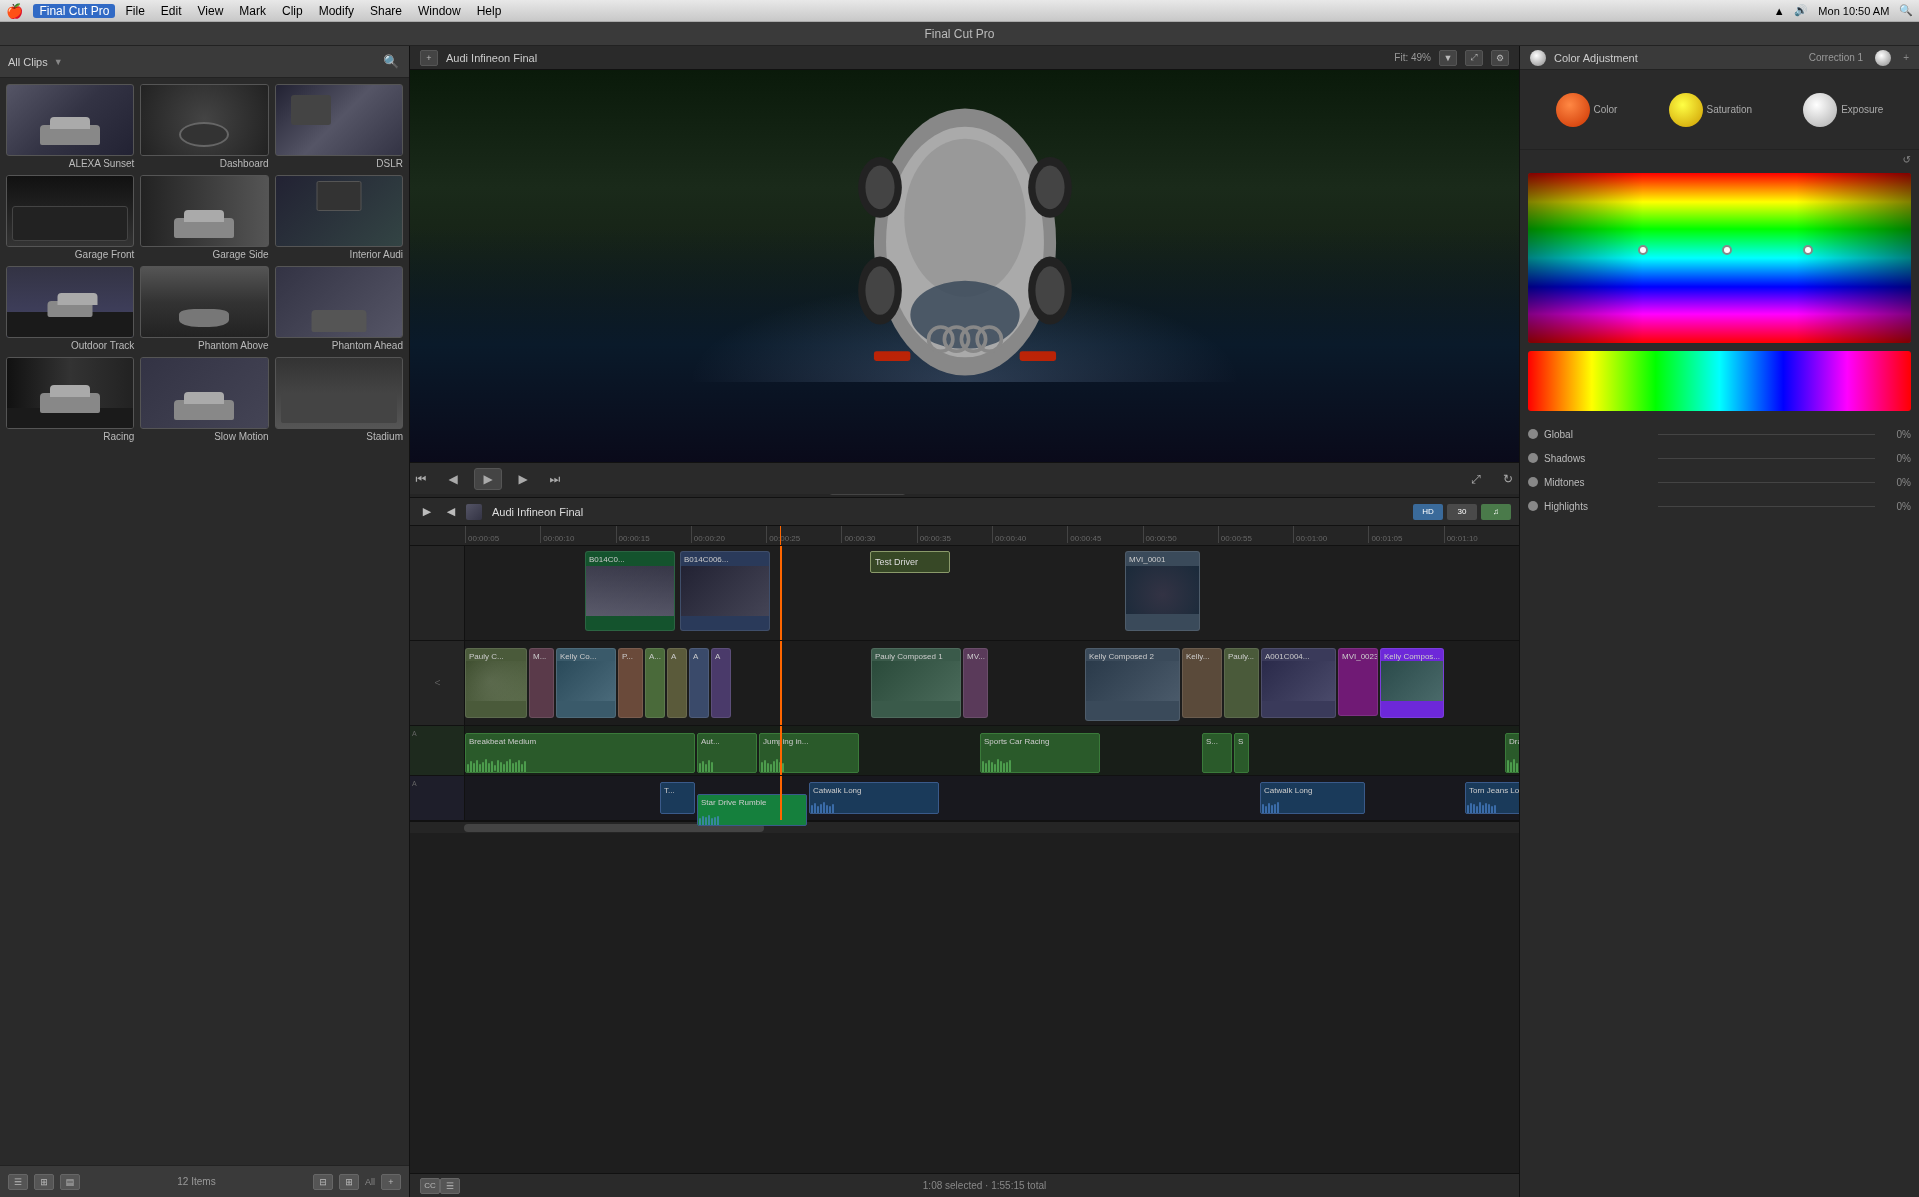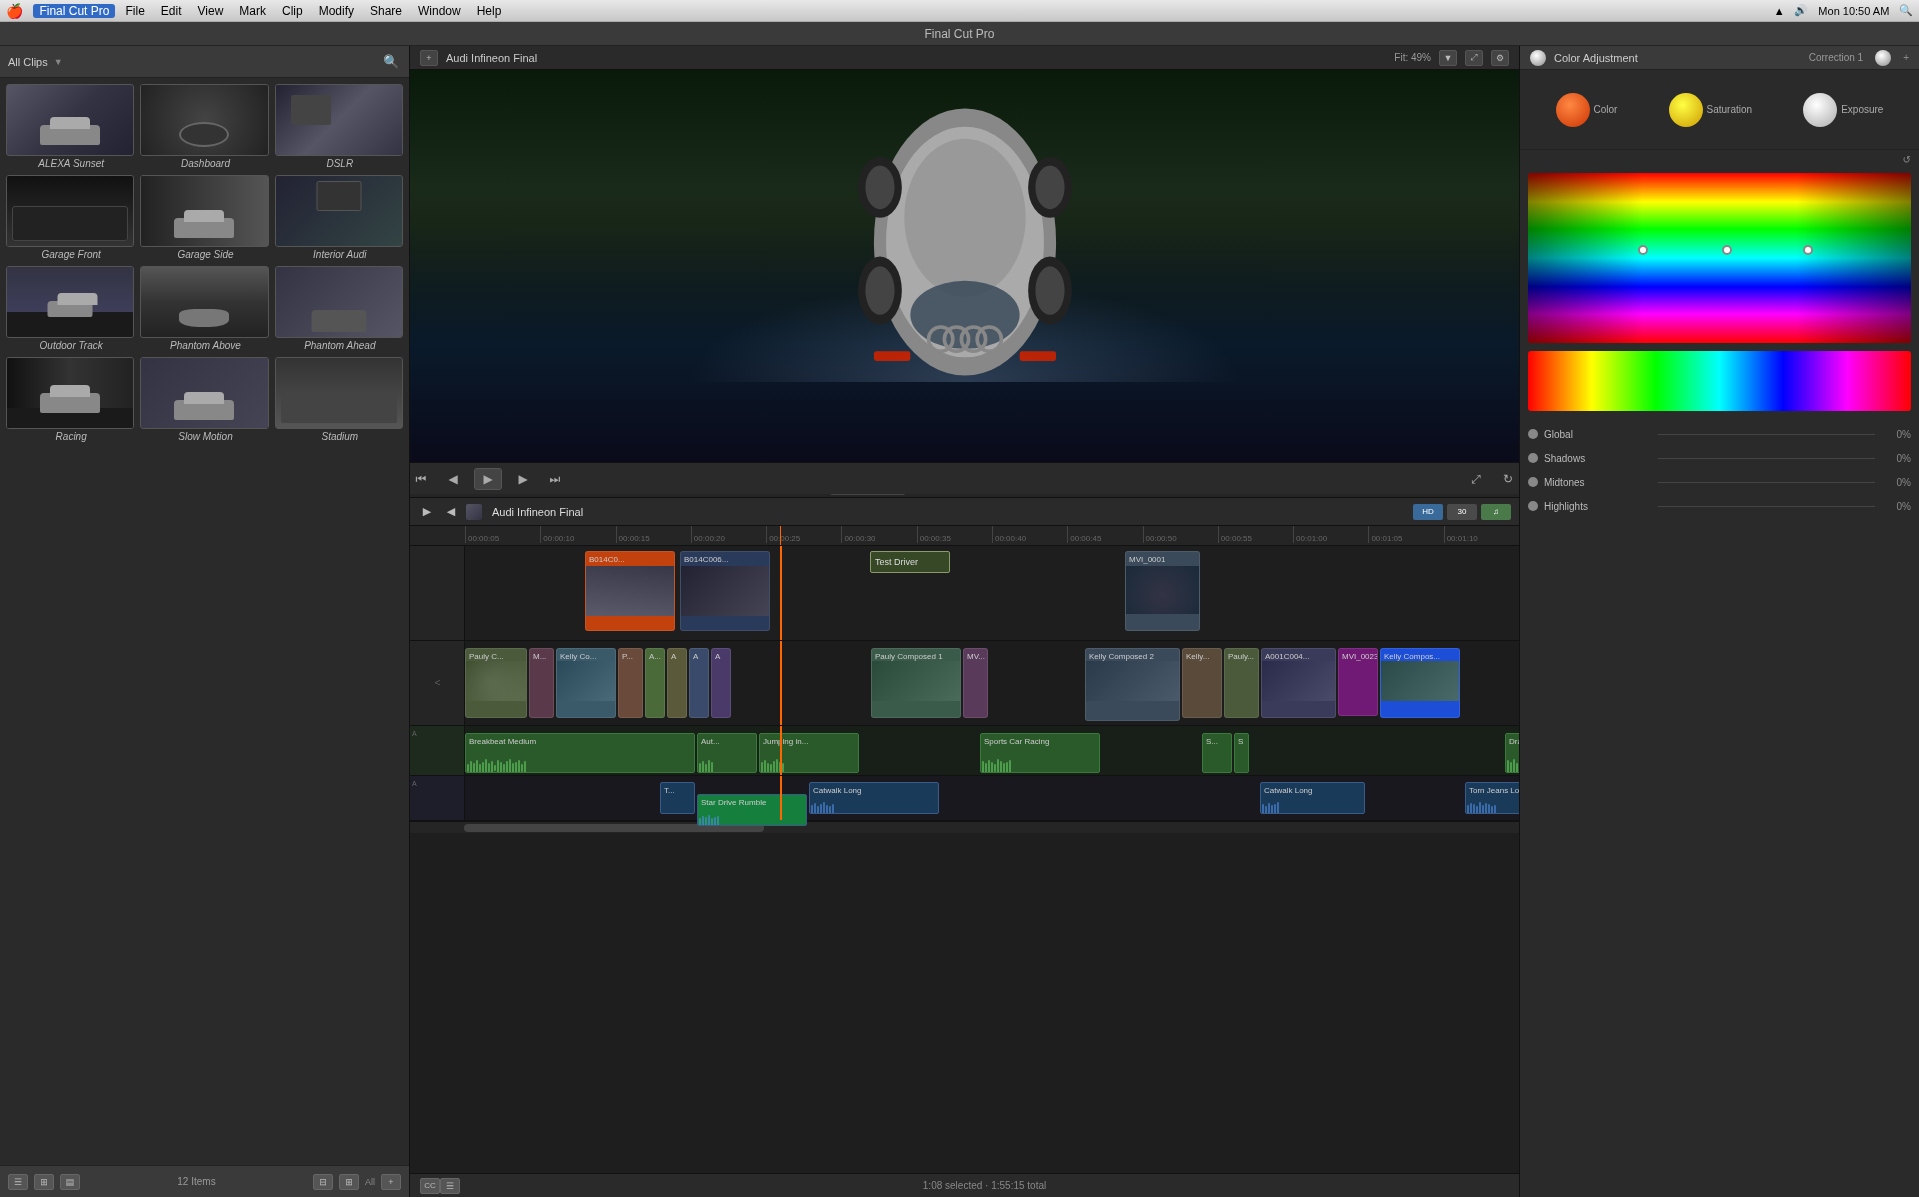--- a/index.html
+++ b/index.html
@@ -120,23 +120,22 @@
       background: #333;
       border-radius: 3px;
       overflow: hidden;
       position: relative;
       border: 1px solid #555;
     }
     .clip-label {
       font-size: 10px;
       color: #bbb;
       margin-top: 2px;
-      text-align: center;
+      text-align: right;
       padding-left: 2px;
-      font-style: italic;
     }
 
     
     .thumb-alexa { background: linear-gradient(135deg, #556, #334, #223); }
     .thumb-dashboard { background: linear-gradient(135deg, #222, #333, #444); }
     .thumb-dslr { background: linear-gradient(135deg, #334, #556, #223); }
     .thumb-garage-front { background: linear-gradient(135deg, #111, #333, #555); }
     .thumb-garage-side { background: linear-gradient(135deg, #222, #444, #555); }
     .thumb-interior { background: linear-gradient(135deg, #223, #344, #556); }
     .thumb-outdoor { background: linear-gradient(135deg, #334, #446, #234); }
@@ -1011,21 +1010,21 @@
       </div>
 
       <div id="timeline-tracks">
 
         <div class="timeline-top-row">
           <div class="tt-label"></div>
           <div class="tt-content">
 
             <div class="timeline-playhead" style="left:315px;height:100%;"></div>
 
-            <div class="timeline-clip clip-vid" style="left:120px;width:90px;background:#c2410c;">
+            <div class="timeline-clip clip-vid" style="left:120px;width:90px;background:#14532d;">
               <span class="clip-name">B014C0...</span>
               <div style="width:100%;height:50px;background:linear-gradient(to bottom,#334,#556);margin-top:2px;overflow:hidden;">
                 <div style="width:100%;height:100%;background:linear-gradient(135deg,rgba(255,255,255,0.05),transparent);"></div>
               </div>
             </div>
 
             <div class="timeline-clip clip-vid" style="left:215px;width:90px;background:#2a3a5a;">
               <span class="clip-name">B014C006...</span>
               <div style="width:100%;height:50px;background:linear-gradient(135deg,#223,#445);margin-top:2px;"></div>
             </div>
@@ -1098,21 +1097,21 @@
             <div class="timeline-clip" style="left:759px;width:35px;height:70px;top:7px;background:#4a5a3a;">
               <span class="clip-name">Pauly...</span>
             </div>
             <div class="timeline-clip" style="left:796px;width:75px;height:70px;top:7px;background:#3a3a5a;">
               <span class="clip-name">A001C004...</span>
               <div style="width:100%;height:40px;background:linear-gradient(135deg,#2a2a4a,#4a4a6a);overflow:hidden;"></div>
             </div>
             <div class="timeline-clip" style="left:873px;width:40px;height:68px;top:7px;background:#701a75;">
               <span class="clip-name">MVI_0023</span>
             </div>
-            <div class="timeline-clip" style="left:915px;width:80px;height:70px;top:7px;background:#1d4ed8;">
+            <div class="timeline-clip" style="left:915px;width:64px;height:70px;top:7px;background:#6d28d9;">
               <span class="clip-name">Kelly Compos...</span>
               <div style="width:100%;height:40px;background:linear-gradient(135deg,#2a4a4a,#4a6a6a);overflow:hidden;"></div>
             </div>
 
           </div>
         </div>
 
         <div class="aud-row">
           <div class="aud-label">
             <span style="font-size:7px;color:#666;padding:2px;">A</span>

